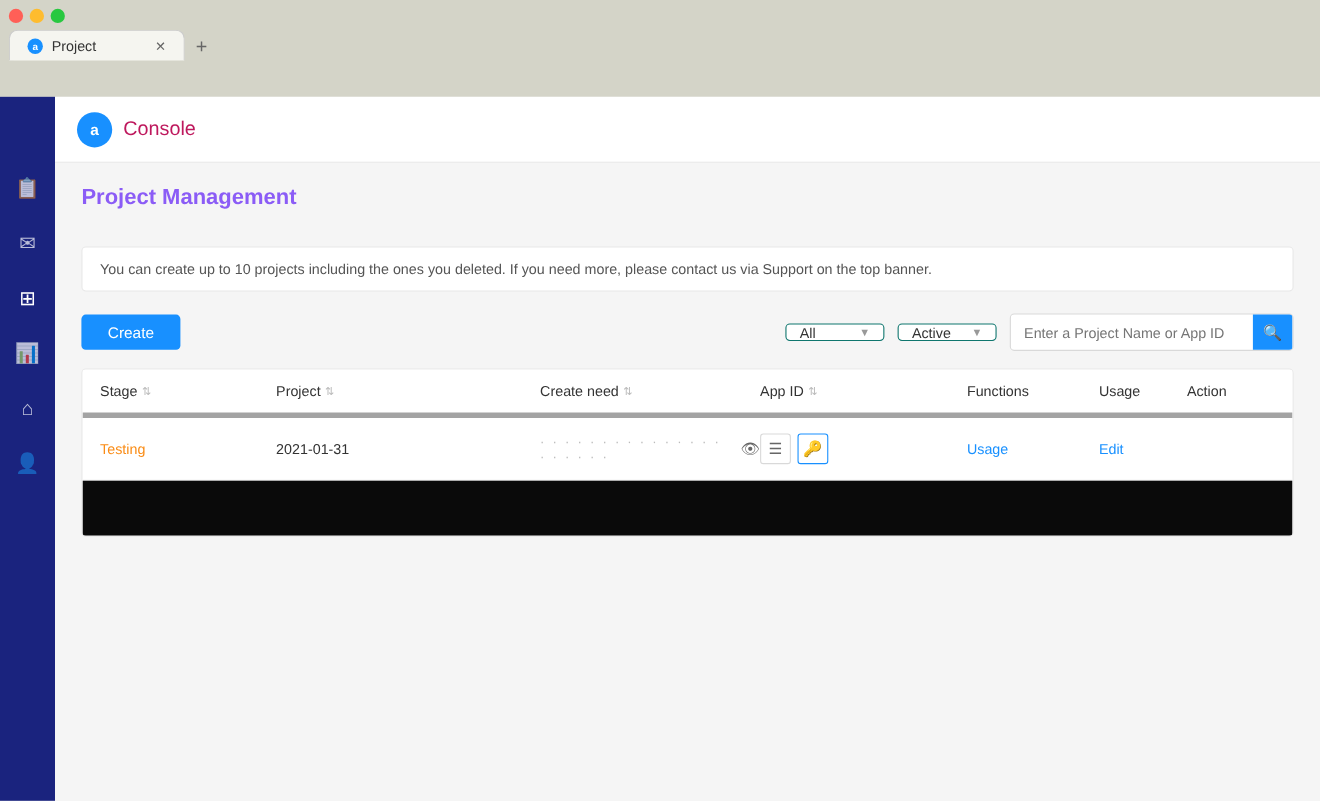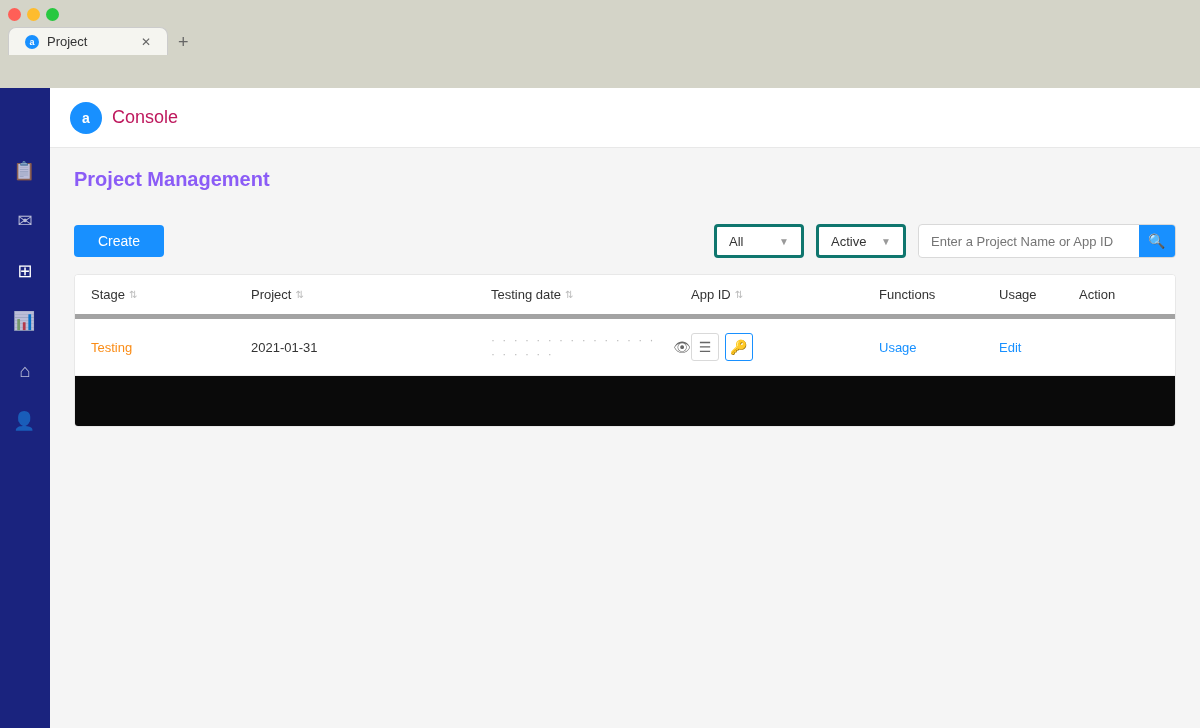--- a/index.html
+++ b/index.html
@@ -259,31 +259,31 @@
       border-radius: 4px;
       padding: 8px 24px;
       font-size: 14px;
       cursor: pointer;
     }
 
     .spacer { flex: 1; }
 
     .filter-select {
       background: white;
-      border: 3px solid #0f766e;
+      border: 1px solid #0f766e;
       border-radius: 4px;
       padding: 6px 12px;
       font-size: 13px;
       color: #333;
       cursor: pointer;
       display: flex;
       align-items: center;
       gap: 6px;
       min-width: 90px;
-      height: 34px;
+      height: 16px;
     }
     .filter-select .chevron { color: #999; font-size: 10px; margin-left: auto; }
 
     .search-box {
       display: flex;
       align-items: center;
       background: white;
       border: 1px solid #d9d9d9;
       border-radius: 4px;
       height: 34px;
@@ -454,20 +454,21 @@
       <span>⌂</span>
     </div>
     <div class="sidebar-item">
       <span>👤</span>
     </div>
   </div>
 
   <div class="main-content">
     <h1 class="page-title">Project Management</h1>
 
+    <div class="info-banner">You can create up to 10 projects including the ones you deleted. If you need more, please contact us via Support on the top banner.</div>
 
     <div class="toolbar">
       <button class="create-btn">Create</button>
       <div class="spacer"></div>
       <div class="filter-select">
         <span>All</span>
         <span class="chevron">▼</span>
       </div>
       <div class="filter-select">
         <span>Active</span>
@@ -485,21 +486,21 @@
       <div class="table-header">
         <div class="th">
           <span>Stage</span>
           <span class="sort-icon">⇅</span>
         </div>
         <div class="th">
           <span>Project</span>
           <span class="sort-icon">⇅</span>
         </div>
         <div class="th">
-          <span>Testing date</span>
+          <span>Create need</span>
           <span class="sort-icon">⇅</span>
         </div>
         <div class="th">
           <span>App ID</span>
           <span class="sort-icon">⇅</span>
         </div>
         <div class="th">
           <span>Functions</span>
         </div>
         <div class="th">

